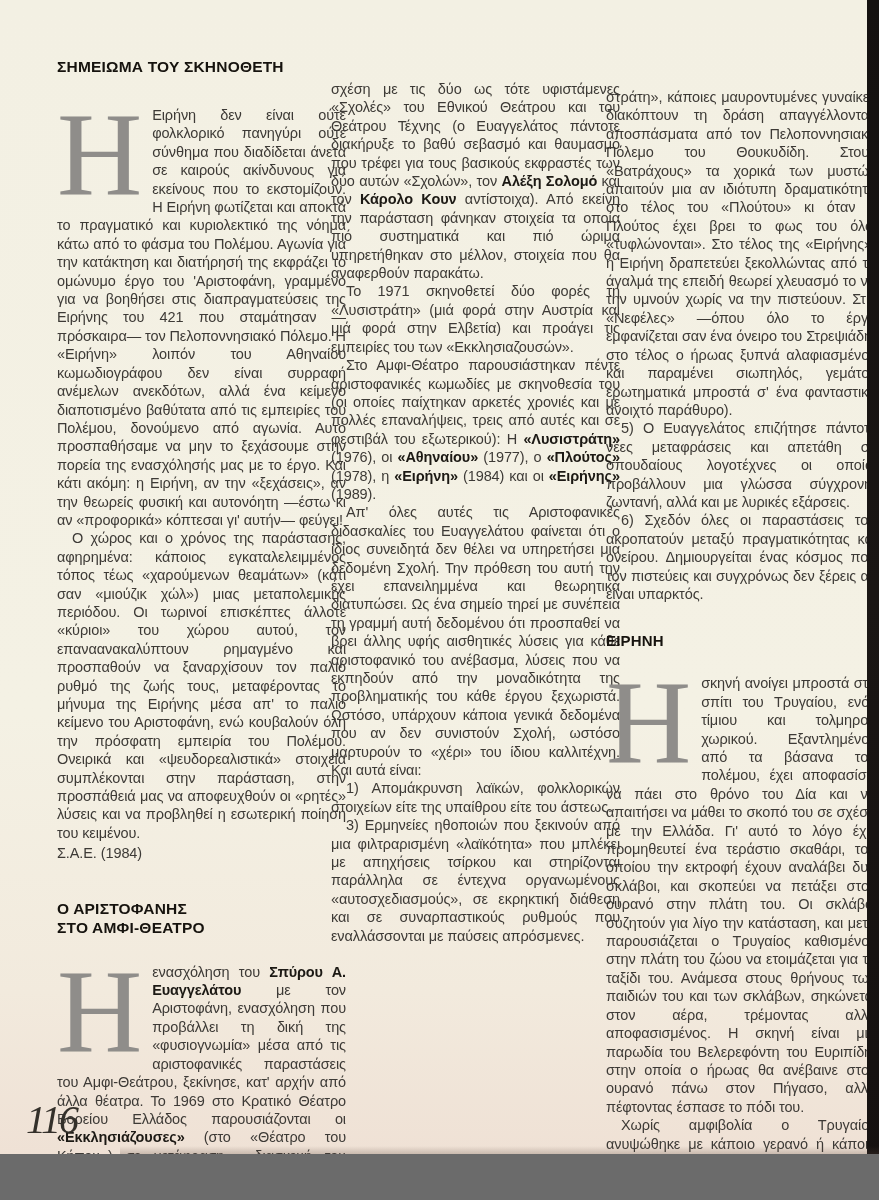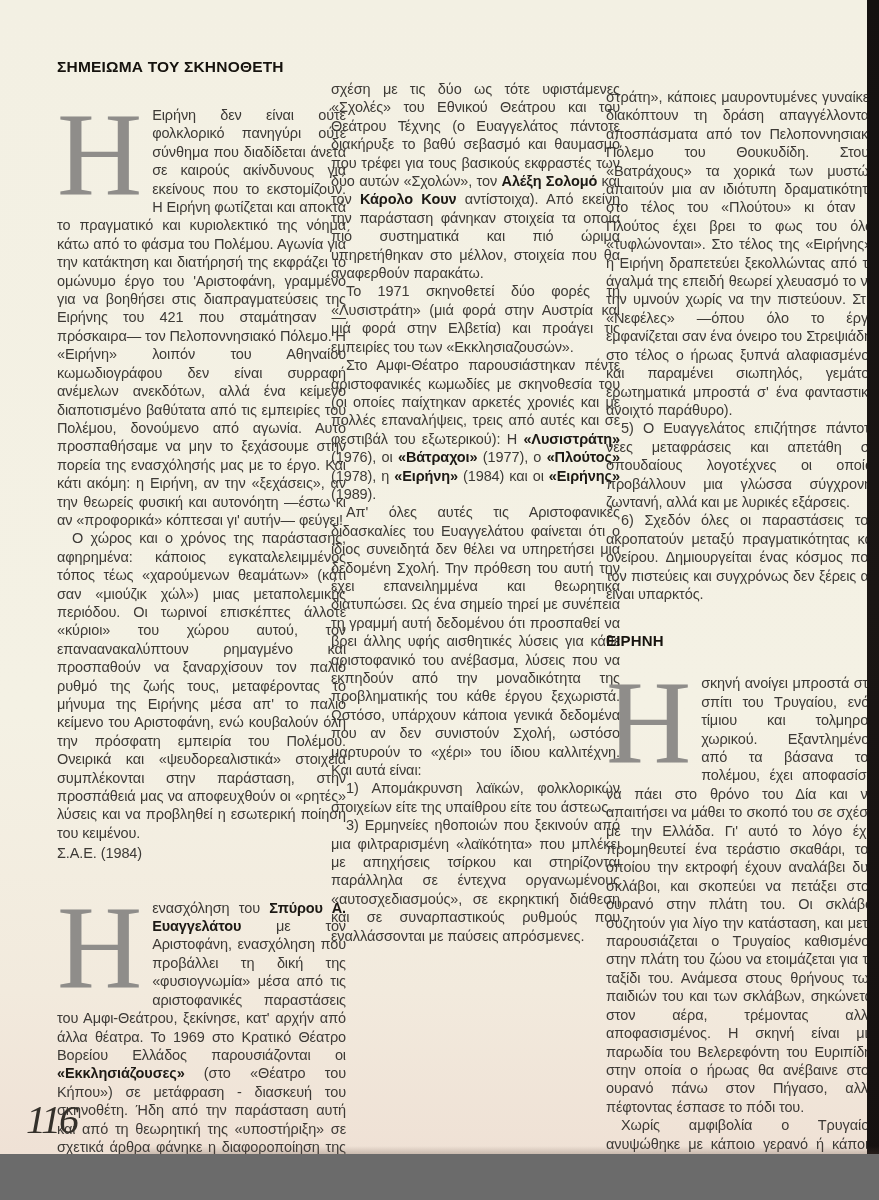--- a/index.html
+++ b/index.html
@@ -62,28 +62,30 @@
 <body>
 
 <div class="page">
 
   <div class="col col-1">
     <h1 class="section-heading">ΣΗΜΕΙΩΜΑ ΤΟΥ ΣΚΗΝΟΘΕΤΗ</h1>
     <p class="noindent"><span class="dropcap">Η</span><span>Ειρήνη δεν είναι ούτε φολκλορικό πανηγύρι ούτε σύνθημα που διαδίδεται άνετα σε καιρούς ακίνδυνους για εκείνους που το εκστομίζουν. Η Ειρήνη φωτίζεται και αποκτά το πραγματικό και κυριολεκτικό της νόημα κάτω από το φάσμα του Πολέμου. Αγωνία για την κατάκτηση και διατήρησή της εκφράζει το ομώνυμο έργο του 'Αριστοφάνη, γραμμένο για να βοηθήσει στις διαπραγματεύσεις της Ειρήνης του 421 που σταμάτησαν —πρόσκαιρα— τον Πελοποννησιακό Πόλεμο. Η «Ειρήνη» λοιπόν του Αθηναίου κωμωδιογράφου δεν είναι συρραφή ανέμελων ανεκδότων, αλλά ένα κείμενο διαποτισμένο βαθύτατα από τις εμπειρίες του Πολέμου, δονούμενο από αγωνία. Αυτό προσπαθήσαμε να μην το ξεχάσουμε στην πορεία της ενασχόλησής μας με το έργο. Και κάτι ακόμη: η Ειρήνη, αν την «ξεχάσεις», αν την θεωρείς φυσική και αυτονόητη —έστω κι αν «προφορικά» κόπτεσαι γι' αυτήν— φεύγει!</span></p>
     <p>Ο χώρος και ο χρόνος της παράστασης, αφηρημένα: κάποιος εγκαταλελειμμένος τόπος τέως «χαρούμενων θεαμάτων» (κάτι σαν «μιούζικ χώλ») μιας μεταπολεμικής περιόδου. Οι τωρινοί επισκέπτες άλλοτε «κύριοι» του χώρου αυτού, τον επαναανακαλύπτουν ρημαγμένο και προσπαθούν να ξαναρχίσουν τον παλιό ρυθμό της ζωής τους, μεταφέροντας το μήνυμα της Ειρήνης μέσα απ' το παλιό κείμενο του Αριστοφάνη, ενώ κουβαλούν όλη την πρόσφατη εμπειρία του Πολέμου. Ονειρικά και «ψευδορεαλιστικά» στοιχεία συμπλέκονται στην παράσταση, στην προσπάθειά μας να αποφευχθούν οι «ρητές» λύσεις και να προβληθεί η εσωτερική ποίηση του κειμένου.</p>
     <p class="signature">Σ.Α.Ε. (1984)</p>
     <h1 class="section-heading mid">
+        <span class="sub">Ο ΑΡΙΣΤΟΦΑΝΗΣ</span>
+        <span class="sub">ΣΤΟ ΑΜΦΙ-ΘΕΑΤΡΟ</span>
       </h1>
     <p class="noindent"><span class="dropcap">Η</span><span>ενασχόληση του <b>Σπύρου Α. Ευαγγελάτου</b> με τον Αριστοφάνη, ενασχόληση που προβάλλει τη δική της «φυσιογνωμία» μέσα από τις αριστοφανικές παραστάσεις του Αμφι-Θεάτρου, ξεκίνησε, κατ' αρχήν από άλλα θέατρα. Το 1969 στο Κρατικό Θέατρο Βορείου Ελλάδος παρουσιάζονται οι <b>«Εκκλησιάζουσες»</b> (στο «Θέατρο του Κήπου») σε μετάφραση - διασκευή του σκηνοθέτη. Ήδη από την παράσταση αυτή και από τη θεωρητική της «υποστήριξη» σε σχετικά άρθρα φάνηκε η διαφοροποίηση της άποψης του Ευαγγελάτου για τον Αριστοφάνη σε</span></p>
   </div>
 
   <div class="col col-2">
     <p class="noindent">σχέση με τις δύο ως τότε υφιστάμενες «Σχολές» του Εθνικού Θεάτρου και του Θεάτρου Τέχνης (ο Ευαγγελάτος πάντοτε διακήρυξε το βαθύ σεβασμό και θαυμασμό που τρέφει για τους βασικούς εκφραστές των δύο αυτών «Σχολών», τον <b>Αλέξη Σολομό</b> και τον <b>Κάρολο Κουν</b> αντίστοιχα). Από εκείνη την παράσταση φάνηκαν στοιχεία τα οποία πιό συστηματικά και πιό ώριμα υπηρετήθηκαν στο μέλλον, στοιχεία που θα αναφερθούν παρακάτω.</p>
     <p>Το 1971 σκηνοθετεί δύο φορές τη «Λυσιστράτη» (μιά φορά στην Αυστρία και μιά φορά στην Ελβετία) και προάγει τις εμπειρίες του των «Εκκλησιαζουσών».</p>
-    <p>Στο Αμφι-Θέατρο παρουσιάστηκαν πέντε αριστοφανικές κωμωδίες με σκηνοθεσία του (οι οποίες παίχτηκαν αρκετές χρονιές και με πολλές επαναλήψεις, τρεις από αυτές και σε φεστιβάλ του εξωτερικού): Η <b>«Λυσιστράτη»</b> (1976), οι <b>«Βάτραχοι»</b> (1977), ο <b>«Πλούτος»</b> (1978), η <b>«Ειρήνη»</b> (1984) και οι <b>«Ειρήνης»</b> (1989).</p>
+    <p>Στο Αμφι-Θέατρο παρουσιάστηκαν πέντε αριστοφανικές κωμωδίες με σκηνοθεσία του (οι οποίες παίχτηκαν αρκετές χρονιές και με πολλές επαναλήψεις, τρεις από αυτές και σε φεστιβάλ του εξωτερικού): Η <b>«Λυσιστράτη»</b> (1976), οι <b>«Αθηναίου»</b> (1977), ο <b>«Πλούτος»</b> (1978), η <b>«Ειρήνη»</b> (1984) και οι <b>«Ειρήνης»</b> (1989).</p>
     <p>Απ' όλες αυτές τις Αριστοφανικές διδασκαλίες του Ευαγγελάτου φαίνεται ότι ο ίδιος συνειδητά δεν θέλει να υπηρετήσει μια δεδομένη Σχολή. Την πρόθεση του αυτή την έχει επανειλημμένα και θεωρητικά διατυπώσει. Ως ένα σημείο τηρεί με συνέπεια τη γραμμή αυτή δεδομένου ότι προσπαθεί να βρει άλλης υφής αισθητικές λύσεις για κάθε αριστοφανικό του ανέβασμα, λύσεις που να εκπηδούν από την μοναδικότητα της προβληματικής του κάθε έργου ξεχωριστά. Ωστόσο, υπάρχουν κάποια γενικά δεδομένα που αν δεν συνιστούν Σχολή, ωστόσο μαρτυρούν το «χέρι» του ίδιου καλλιτέχνη. Και αυτά είναι:</p>
     <p>1) Απομάκρυνση λαϊκών, φολκλορικών στοιχείων είτε της υπαίθρου είτε του άστεως.</p>
     <p>3) Ερμηνείες ηθοποιών που ξεκινούν από μια φιλτραρισμένη «λαϊκότητα» που μπλέκει με απηχήσεις τσίρκου και στηρίζονται παράλληλα σε έντεχνα οργανωμένους «αυτοσχεδιασμούς», σε εκρηκτική διάθεση και σε συναρπαστικούς ρυθμούς που εναλλάσσονται με παύσεις απρόσμενες.</p>
   </div>
 
   <div class="col col-3">
     <p class="noindent">στράτη», κάποιες μαυροντυμένες γυναίκες διακόπτουν τη δράση απαγγέλλοντας αποσπάσματα από τον Πελοποννησιακό Πόλεμο του Θουκυδίδη. Στους «Βατράχους» τα χορικά των μυστών απαιτούν μια αν ιδιότυπη δραματικότητα στο τέλος του «Πλούτου» κι όταν ο Πλούτος έχει βρει το φως του όλοι «τυφλώνονται». Στο τέλος της «Ειρήνης», η Ειρήνη δραπετεύει ξεκολλώντας από το άγαλμά της επειδή θεωρεί χλευασμό το να την υμνούν χωρίς να την πιστεύουν. Στις «Νεφέλες» —όπου όλο το έργο εμφανίζεται σαν ένα όνειρο του Στρεψιάδη, στο τέλος ο ήρωας ξυπνά αλαφιασμένος και παραμένει σιωπηλός, γεμάτος ερωτηματικά μπροστά σ' ένα φανταστικό ανοιχτό παράθυρο).</p>
     <p>5) Ο Ευαγγελάτος επιζήτησε πάντοτε νέες μεταφράσεις και απετάθη σε σπουδαίους λογοτέχνες οι οποίοι προβάλλουν μια γλώσσα σύγχρονη, ζωντανή, αλλά και με λυρικές εξάρσεις.</p>
     <p>6) Σχεδόν όλες οι παραστάσεις του ακροπατούν μεταξύ πραγματικότητας και ονείρου. Δημιουργείται ένας κόσμος που τον πιστεύεις και συγχρόνως δεν ξέρεις αν είναι υπαρκτός.</p>
     <h1 class="section-heading peace-heading">

